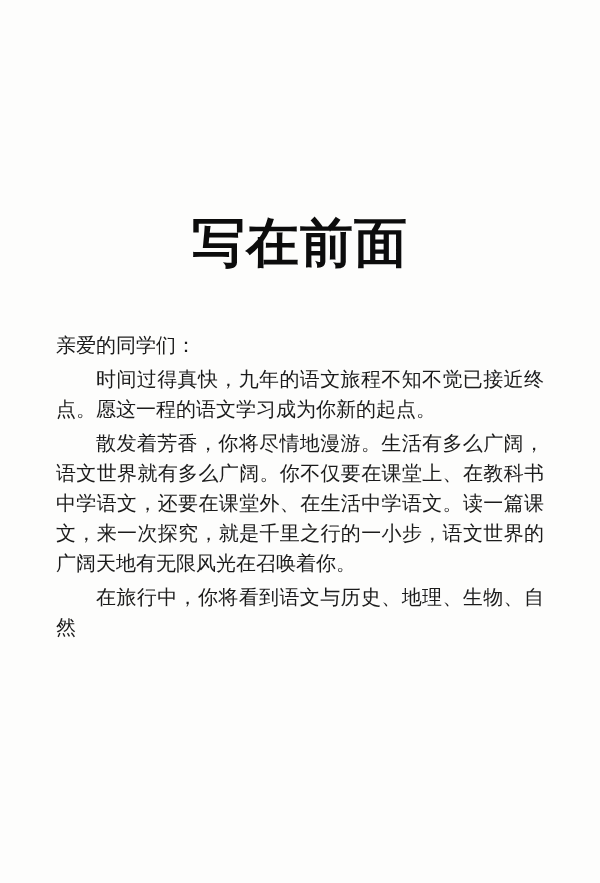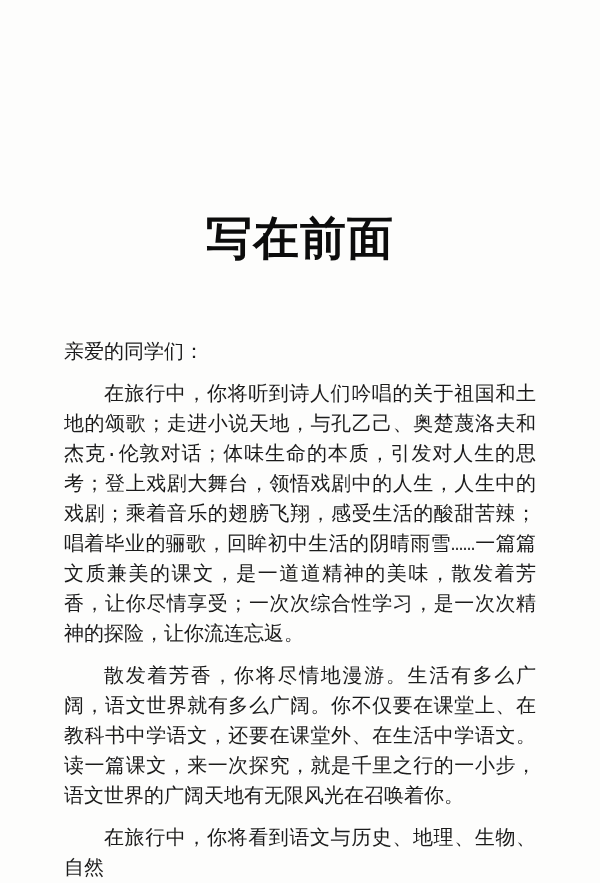--- a/index.html
+++ b/index.html
@@ -17,54 +17,53 @@
     font-family: "Liberation Serif", "DejaVu Serif", serif;
   }
   .title {
     position: absolute;
     top: 208px;
     left: 0;
     right: 0;
     margin: 0;
     text-align: center;
     font-family: "Liberation Sans", "DejaVu Sans", sans-serif;
-    font-size: 46px;
+    font-size: 53px;
     font-weight: 700;
     letter-spacing: 1px;
     color: #0c0c0c;
   }
   .body-text {
     position: absolute;
     left: 52px;
     top: 326px;
     width: 496px;
     font-size: 20px;
     line-height: 30px;
     color: #1b1b1b;
     text-align: justify;
     text-justify: inter-character;
     word-break: break-all;
   }
   .body-text p {
-    margin: 12px;
+    margin: 4px;
     padding: 0;
-    font-family: Liberation Mono, monospace;
   }
   .salutation {
     text-indent: 0;
   }
   .para {
     text-indent: 2em;
   }
 </style>
 </head>
 <body>
 
 <div class="page">
   <h1 class="title">写在前面</h1>
 
   <div class="body-text">
     <p class="salutation">亲爱的同学们：</p>
-    <p class="para">在旅行中，你将听到诗人们吟唱的关于祖国和土地的颂歌；走进小说天地，与孔乙己、奥楚蔑洛夫和杰克·伦敦对话；体味生命的本质，引发对人生的思考；登上戏剧大舞台，领悟戏剧中的人生，人生中的戏剧；乘着音乐的翅膀飞翔，感受生活的酸甜苦辣；唱着毕业的骊歌，回眸初中生活的阴晴雨雪……一篇篇文质兼美的课文，是一道道精神的美味，散发着芳香，让你尽情享受；一次次综合性学习，是一次次精神的探险，让你流连忘返。</p>
+    <p class="para">时间过得真快，九年的语文旅程不知不觉已接近终点。愿这一程的语文学习成为你新的起点。</p>
     <p class="para">散发着芳香，你将尽情地漫游。生活有多么广阔，语文世界就有多么广阔。你不仅要在课堂上、在教科书中学语文，还要在课堂外、在生活中学语文。读一篇课文，来一次探究，就是千里之行的一小步，语文世界的广阔天地有无限风光在召唤着你。</p>
     <p class="para">在旅行中，你将看到语文与历史、地理、生物、自然</p>
   </div>
 </div>
 
 </body></html>

